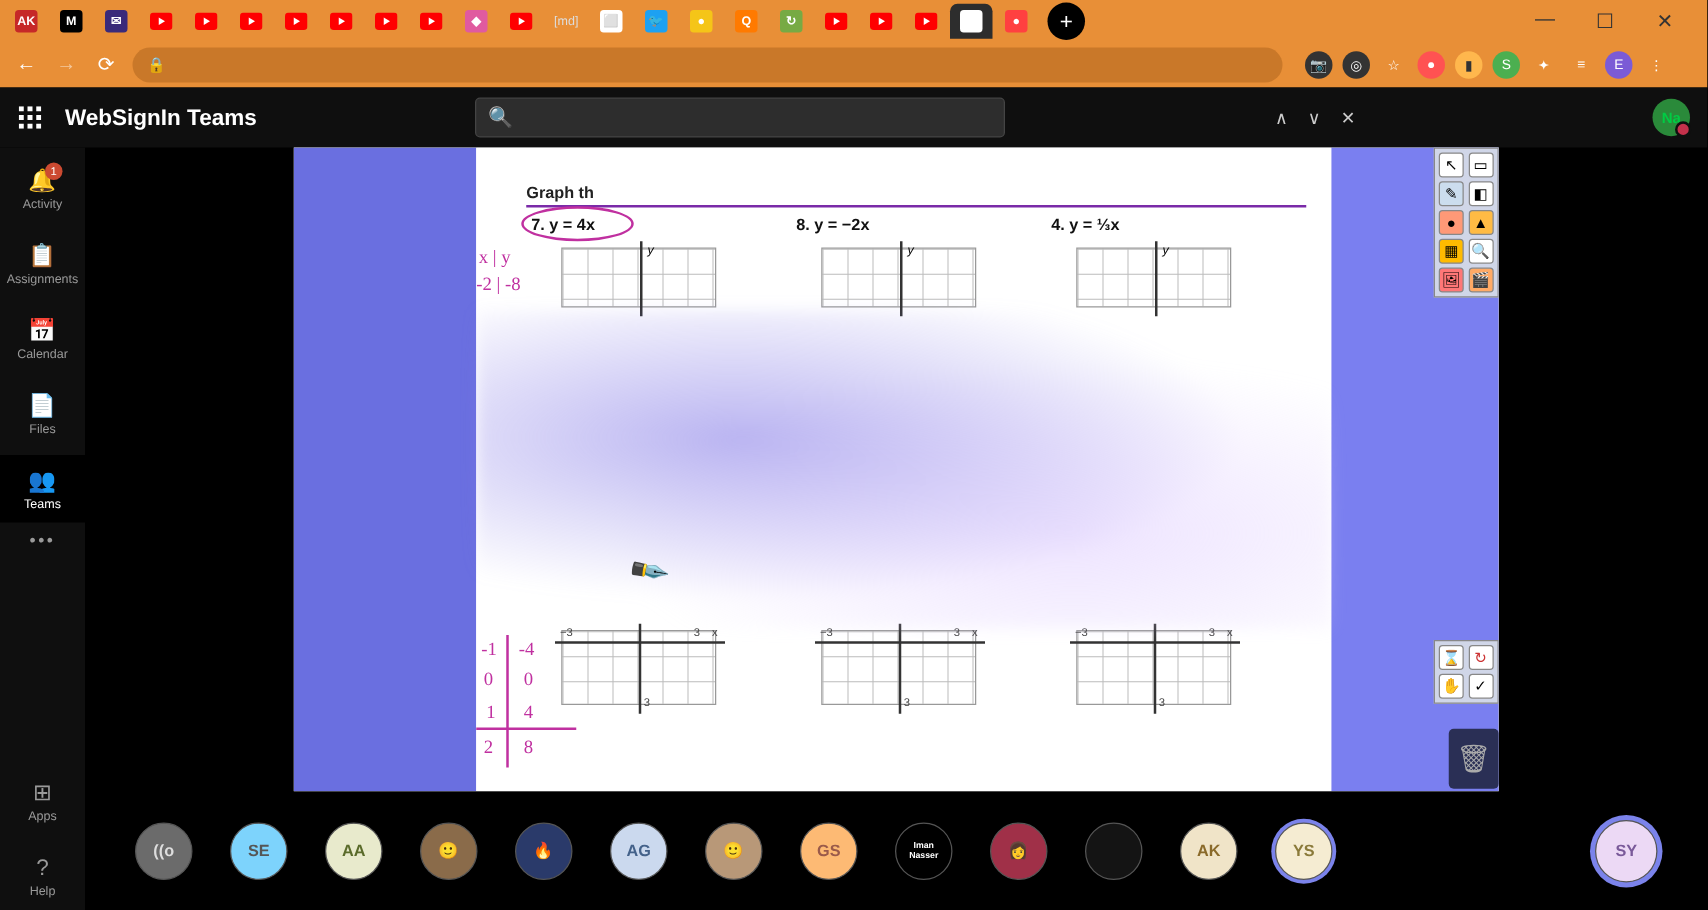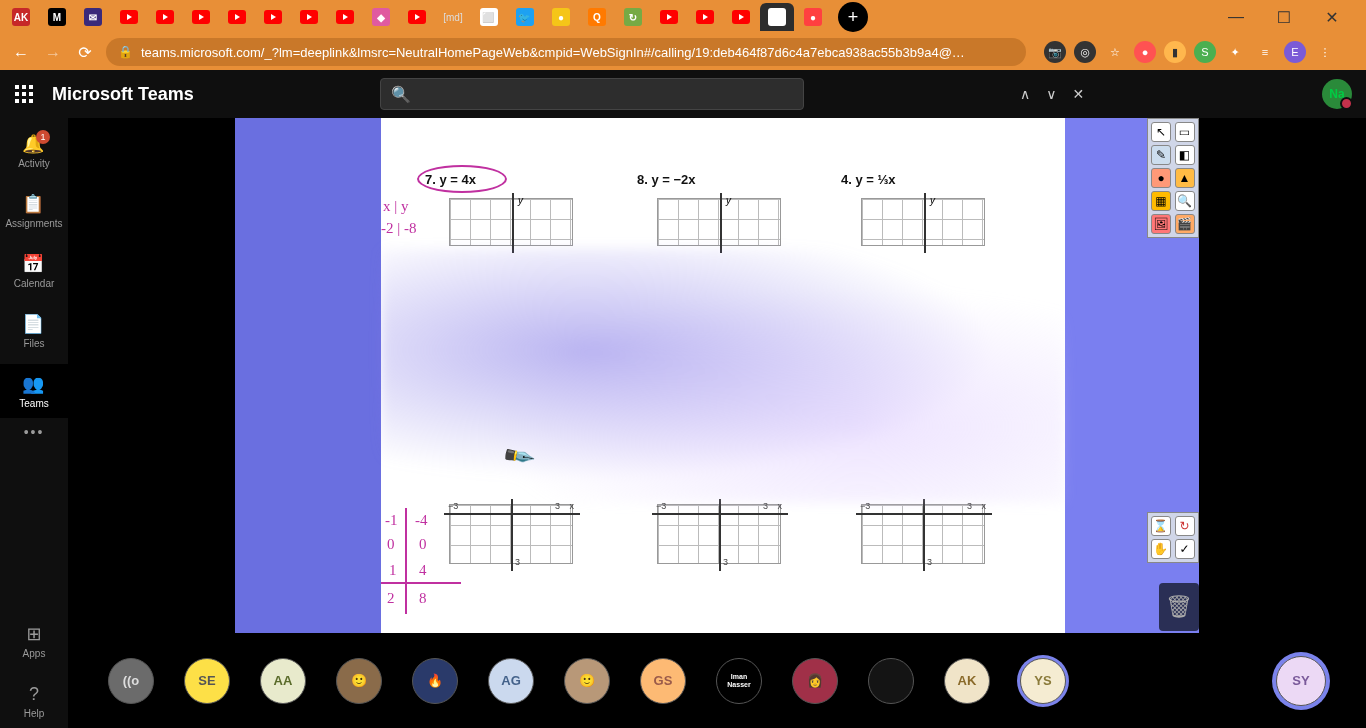--- a/index.html
+++ b/index.html
@@ -195,21 +195,20 @@
       <span class="win-btn">☐</span>
       <span class="win-btn">✕</span>
     </div>
   </div>
   <div class="nav-row">
     <span class="nav-btn">←</span>
     <span class="nav-btn" style="opacity:.5">→</span>
     <span class="nav-btn">⟳</span>
     <div class="omnibox">
       <span class="lock">🔒</span>
-      <span>teams.microsoft.com/_?lm=deeplink&amp;lmsrc=NeutralHomePageWeb&amp;cmpid=WebSignIn#/calling/19:deb464f87d6c4a7ebca938ac55b3b9a4@…</span>
     </div>
     <div class="ext-icons" id="ext-icons">
         <div class="ext" style="background: rgb(51, 51, 51); color: rgb(255, 255, 255);">📷</div>
         <div class="ext" style="background: rgb(51, 51, 51); color: rgb(255, 255, 255);">◎</div>
         <div class="ext" style="background: transparent; color: rgb(255, 255, 255);">☆</div>
         <div class="ext" style="background: rgb(255, 82, 82); color: rgb(255, 255, 255);">●</div>
         <div class="ext" style="background: rgb(255, 183, 77); color: rgb(51, 51, 51);">▮</div>
         <div class="ext" style="background: rgb(76, 175, 80); color: rgb(255, 255, 255);">S</div>
         <div class="ext" style="background: transparent; color: rgb(255, 255, 255);">✦</div>
         <div class="ext" style="background: transparent; color: rgb(255, 255, 255);">≡</div>
@@ -228,21 +227,21 @@
           <rect x="14" width="4" height="4"></rect>
           <rect y="7" width="4" height="4"></rect>
           <rect x="7" y="7" width="4" height="4"></rect>
           <rect x="14" y="7" width="4" height="4"></rect>
           <rect y="14" width="4" height="4"></rect>
           <rect x="7" y="14" width="4" height="4"></rect>
           <rect x="14" y="14" width="4" height="4"></rect>
         </g>
       </svg>
   </div>
-  <div class="teams-title">Microsoft Teams</div>
+  <div class="teams-title">WebSignIn Teams</div>
   <div class="search-wrap">
     <span style="color:#999">🔍</span>
   </div>
   <div class="search-actions">
     <span>∧</span>
     <span>∨</span>
     <span>✕</span>
   </div>
   <div class="avatar-me">Na</div>
 </div>
@@ -281,20 +280,21 @@
         <span>Help</span>
       </div>
     </div>
 
   <div class="stage">
     <div class="share-area">
       <div class="shared">
         <div class="bg-left"></div>
         <div class="bg-right"></div>
         <div class="worksheet">
+          <div class="ws-title">Graph th</div>
           <div class="circle7"></div>
           <div class="problem p7"><b>7.   y = 4x</b></div>
           <div class="problem p8"><b>8.   y = −2x</b></div>
           <div class="problem p9"><b>4.   y = ⅓x</b></div>
           <div class="grid g7">
               <div class="axis-y"></div>
               <span class="axis-lbl">y</span>
             </div>
           <div class="grid g8">
               <div class="axis-y"></div>
@@ -363,21 +363,21 @@
             <div style="color:#c33">↻</div>
           <div>✋</div>
             <div>✓</div>
         </div>
         <div class="trash">🗑</div>
       </div>
     </div>
 
     <div class="roster" id="roster">
         <div class="part" style="background: rgb(107, 107, 107); color: rgb(221, 221, 221);">((o</div>
-        <div class="part" style="background: #fde047; color: rgb(85, 85, 85);">SE</div>
+        <div class="part" style="background: #7dd3fc; color: rgb(85, 85, 85);">SE</div>
         <div class="part" style="background: rgb(232, 234, 204); color: rgb(90, 107, 42);">AA</div>
         <div class="part" style="background: rgb(138, 107, 74); color: rgb(255, 255, 255);">🙂</div>
         <div class="part" style="background: rgb(42, 58, 106); color: rgb(255, 255, 255);">🔥</div>
         <div class="part" style="background: rgb(203, 217, 238); color: rgb(68, 98, 138);">AG</div>
         <div class="part" style="background: rgb(184, 152, 120); color: rgb(255, 255, 255);">🙂</div>
         <div class="part" style="background: #fdba74; color: rgb(154, 90, 74);">GS</div>
         <div class="part iman" style="background: rgb(0, 0, 0); color: rgb(255, 255, 255);">
           <span>Iman</span>
           <span>Nasser</span>
         </div>

